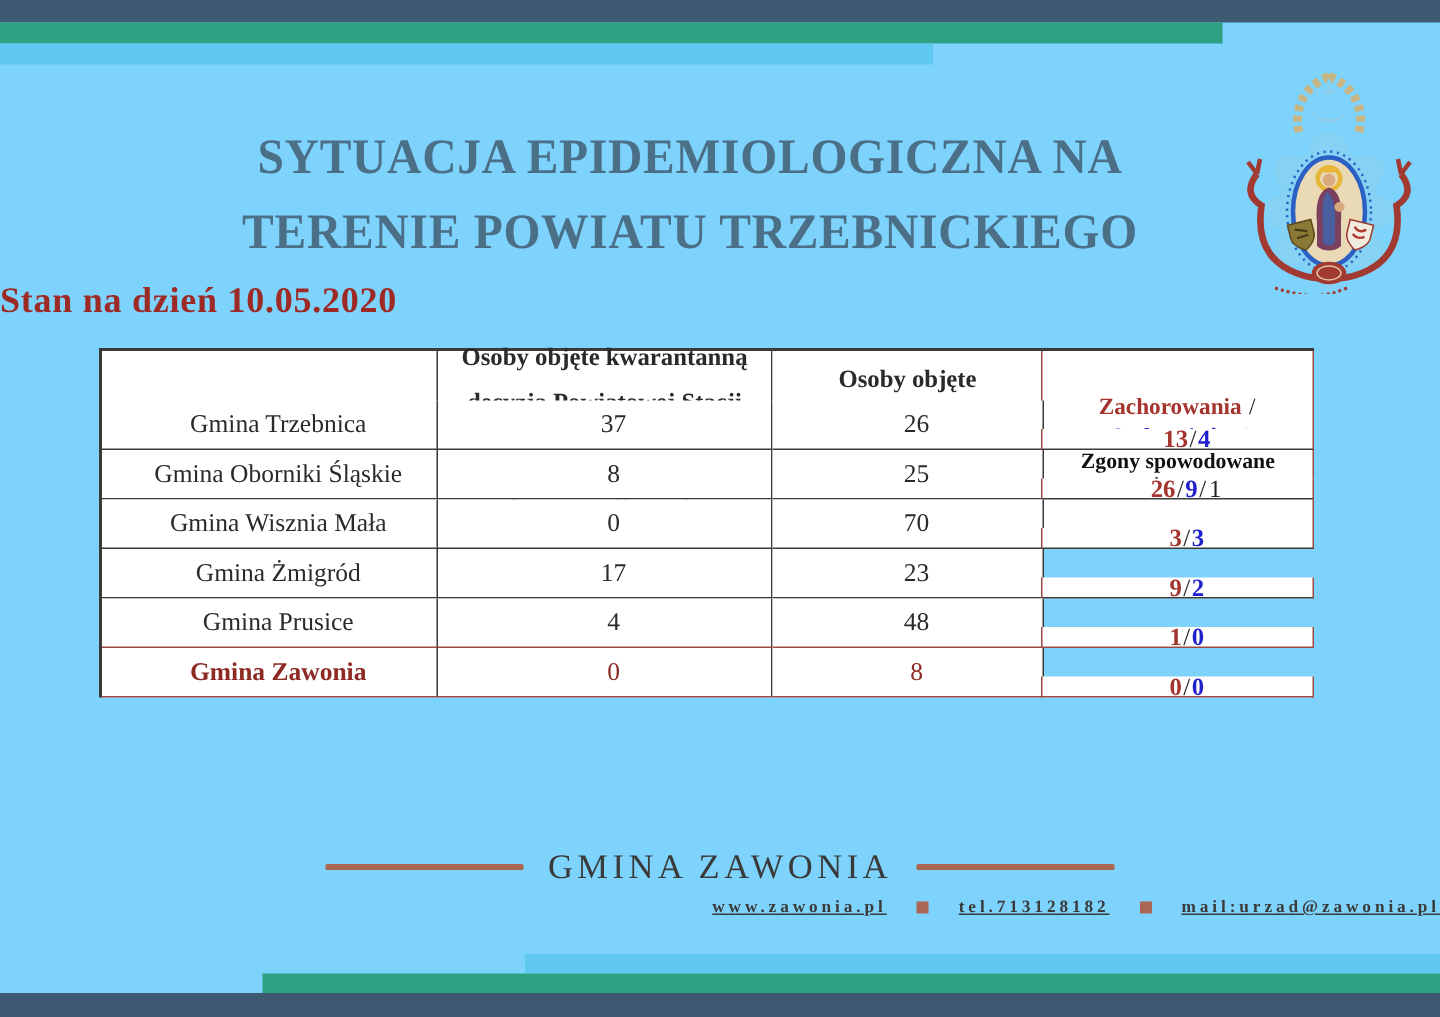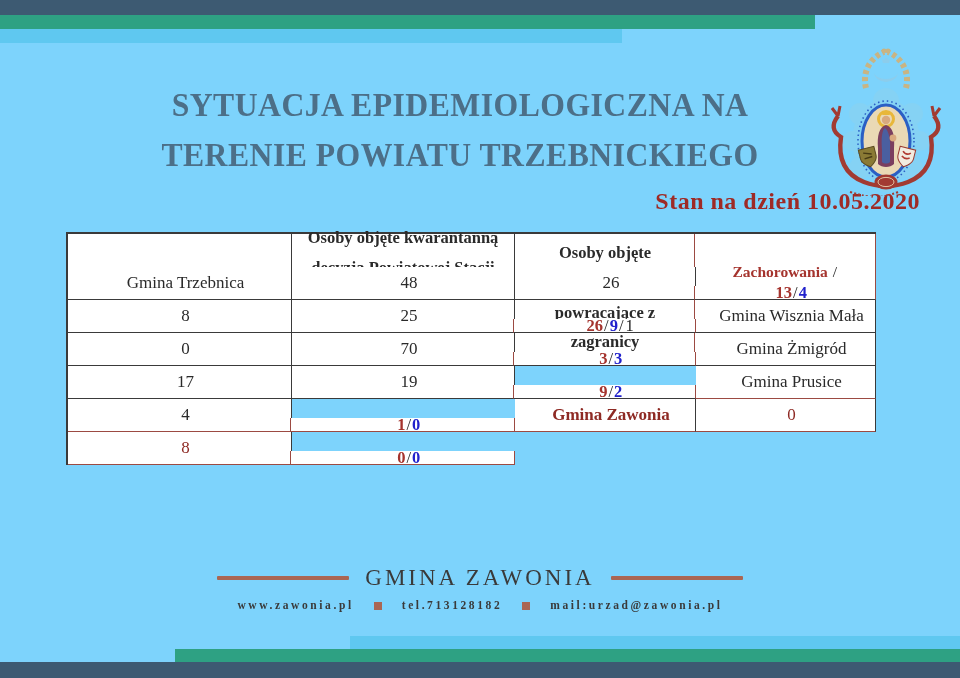--- a/index.html
+++ b/index.html
@@ -16,21 +16,21 @@
   .bar-bot-blue{left:350px;top:636px;width:610px;height:13px;background:var(--bar-blue);}
   .bar-bot-green{left:175px;top:649px;width:785px;height:13px;background:var(--bar-green);}
   .bar-bot-dark{left:0;top:662px;width:960px;height:16px;background:var(--bar-dark);}
   
   .title-wrap{position:absolute;left:0;top:80px;width:920px;text-align:center;}
   .title-line{
     font-size:33px;font-weight:bold;color:var(--title-color);
     line-height:50px;letter-spacing:.5px;transform:scaleX(.96);transform-origin:center;
   }
   .subtitle{
-    position:absolute;left:0;top:188px;width:920px;text-align:right;
+    position:absolute;left:0;top:188px;width:920px;text-align:left;
     font-size:24px;font-weight:bold;color:var(--subtitle-red);letter-spacing:.5px;
   }
   .crest{position:absolute;left:822px;top:46px;width:128px;height:150px;}
   
   .table-grid{
     position:absolute;left:66px;top:232px;width:808px;
     display:grid;grid-template-columns:224px 223px 181px 180px;
     grid-auto-rows:33px;
     border-top:2px solid #3a3a3a;border-left:2px solid #3a3a3a;
     color:#2a2a2a;
@@ -61,22 +61,22 @@
   
   .footer-org{
     position:absolute;left:0;top:562px;width:960px;height:32px;
     display:flex;align-items:center;justify-content:center;gap:16px;
   }
   .footer-rule{width:132px;height:4px;background:var(--rule-color);border-radius:1px;}
   .footer-org-name{
     font-size:23px;color:#3a3a3a;letter-spacing:3px;font-weight:normal;white-space:nowrap;
   }
   .footer-contact{
-    position:absolute;left:0;top:599px;width:960px;text-align:center;
-    font-size:11.5px;font-weight:bold;color:#3a3a3a;letter-spacing:2.6px;white-space:nowrap;
+    position:absolute;left:0;top:599px;width:960px;text-align:right;
+    font-size:11.5px;font-weight:bold;color:#3a3a3a;letter-spacing:2.6px;white-space:nowrap;text-decoration:underline;
   }
   .footer-sq{
     display:inline-block;width:8px;height:8px;background:var(--rule-color);
     margin:0 20px;vertical-align:middle;
   }
 </style>
 </head>
 <body>
 
 <div class="canvas">
@@ -148,54 +148,56 @@
     <div class="hc c1">Gmina</div>
     <div class="hc c2">Osoby objęte kwarantanną decyzją Powiatowej Stacji Sanitarno -Epidemiologicznej w Trzebnicy</div>
     <div class="hc c3">Osoby objęte kwarantanną powracające z zagranicy</div>
     <div class="hc c4">
       <div class="h4l1"><span class="s-red">Zachorowania</span><span class="s-dark"> /</span></div>
       <div class="h4l2 s-blue">Ozdrowieńcy/</div>
       <div class="h4l3">Zgony spowodowane wirusem</div>
     </div>
 
   <div class="cell c1">Gmina Trzebnica</div>
-      <div class="cell c2">48</div>
+      <div class="cell c2">37</div>
       <div class="cell c3">26</div>
       <div class="cell c4">
         <span class="s-red">13</span>
         <span class="s-dark">/</span>
         <span class="s-blue">4</span>
       </div>
+      <div class="cell c1">Gmina Oborniki Śląskie</div>
       <div class="cell c2">8</div>
       <div class="cell c3">25</div>
       <div class="cell c4">
         <span class="s-red">26</span>
         <span class="s-dark">/</span>
         <span class="s-blue">9</span>
         <span class="s-dark">/</span>
         <span class="s-dark">1</span>
       </div>
       <div class="cell c1">Gmina Wisznia Mała</div>
       <div class="cell c2">0</div>
       <div class="cell c3">70</div>
       <div class="cell c4">
         <span class="s-red">3</span>
         <span class="s-dark">/</span>
         <span class="s-blue">3</span>
       </div>
       <div class="cell c1">Gmina Żmigród</div>
       <div class="cell c2">17</div>
-      <div class="cell c3">19</div>
+      <div class="cell c3">23</div>
       <div class="cell c4">
         <span class="s-red">9</span>
         <span class="s-dark">/</span>
         <span class="s-blue">2</span>
       </div>
       <div class="cell c1 mb">Gmina Prusice</div>
       <div class="cell c2 mb">4</div>
+      <div class="cell c3 mb">48</div>
       <div class="cell c4 mb">
         <span class="s-red">1</span>
         <span class="s-dark">/</span>
         <span class="s-blue">0</span>
       </div>
       <div class="cell c1 mb hl">Gmina Zawonia</div>
       <div class="cell c2 mb hl">0</div>
       <div class="cell c3 mb hl">8</div>
       <div class="cell c4 mb">
         <span class="s-red">0</span>

